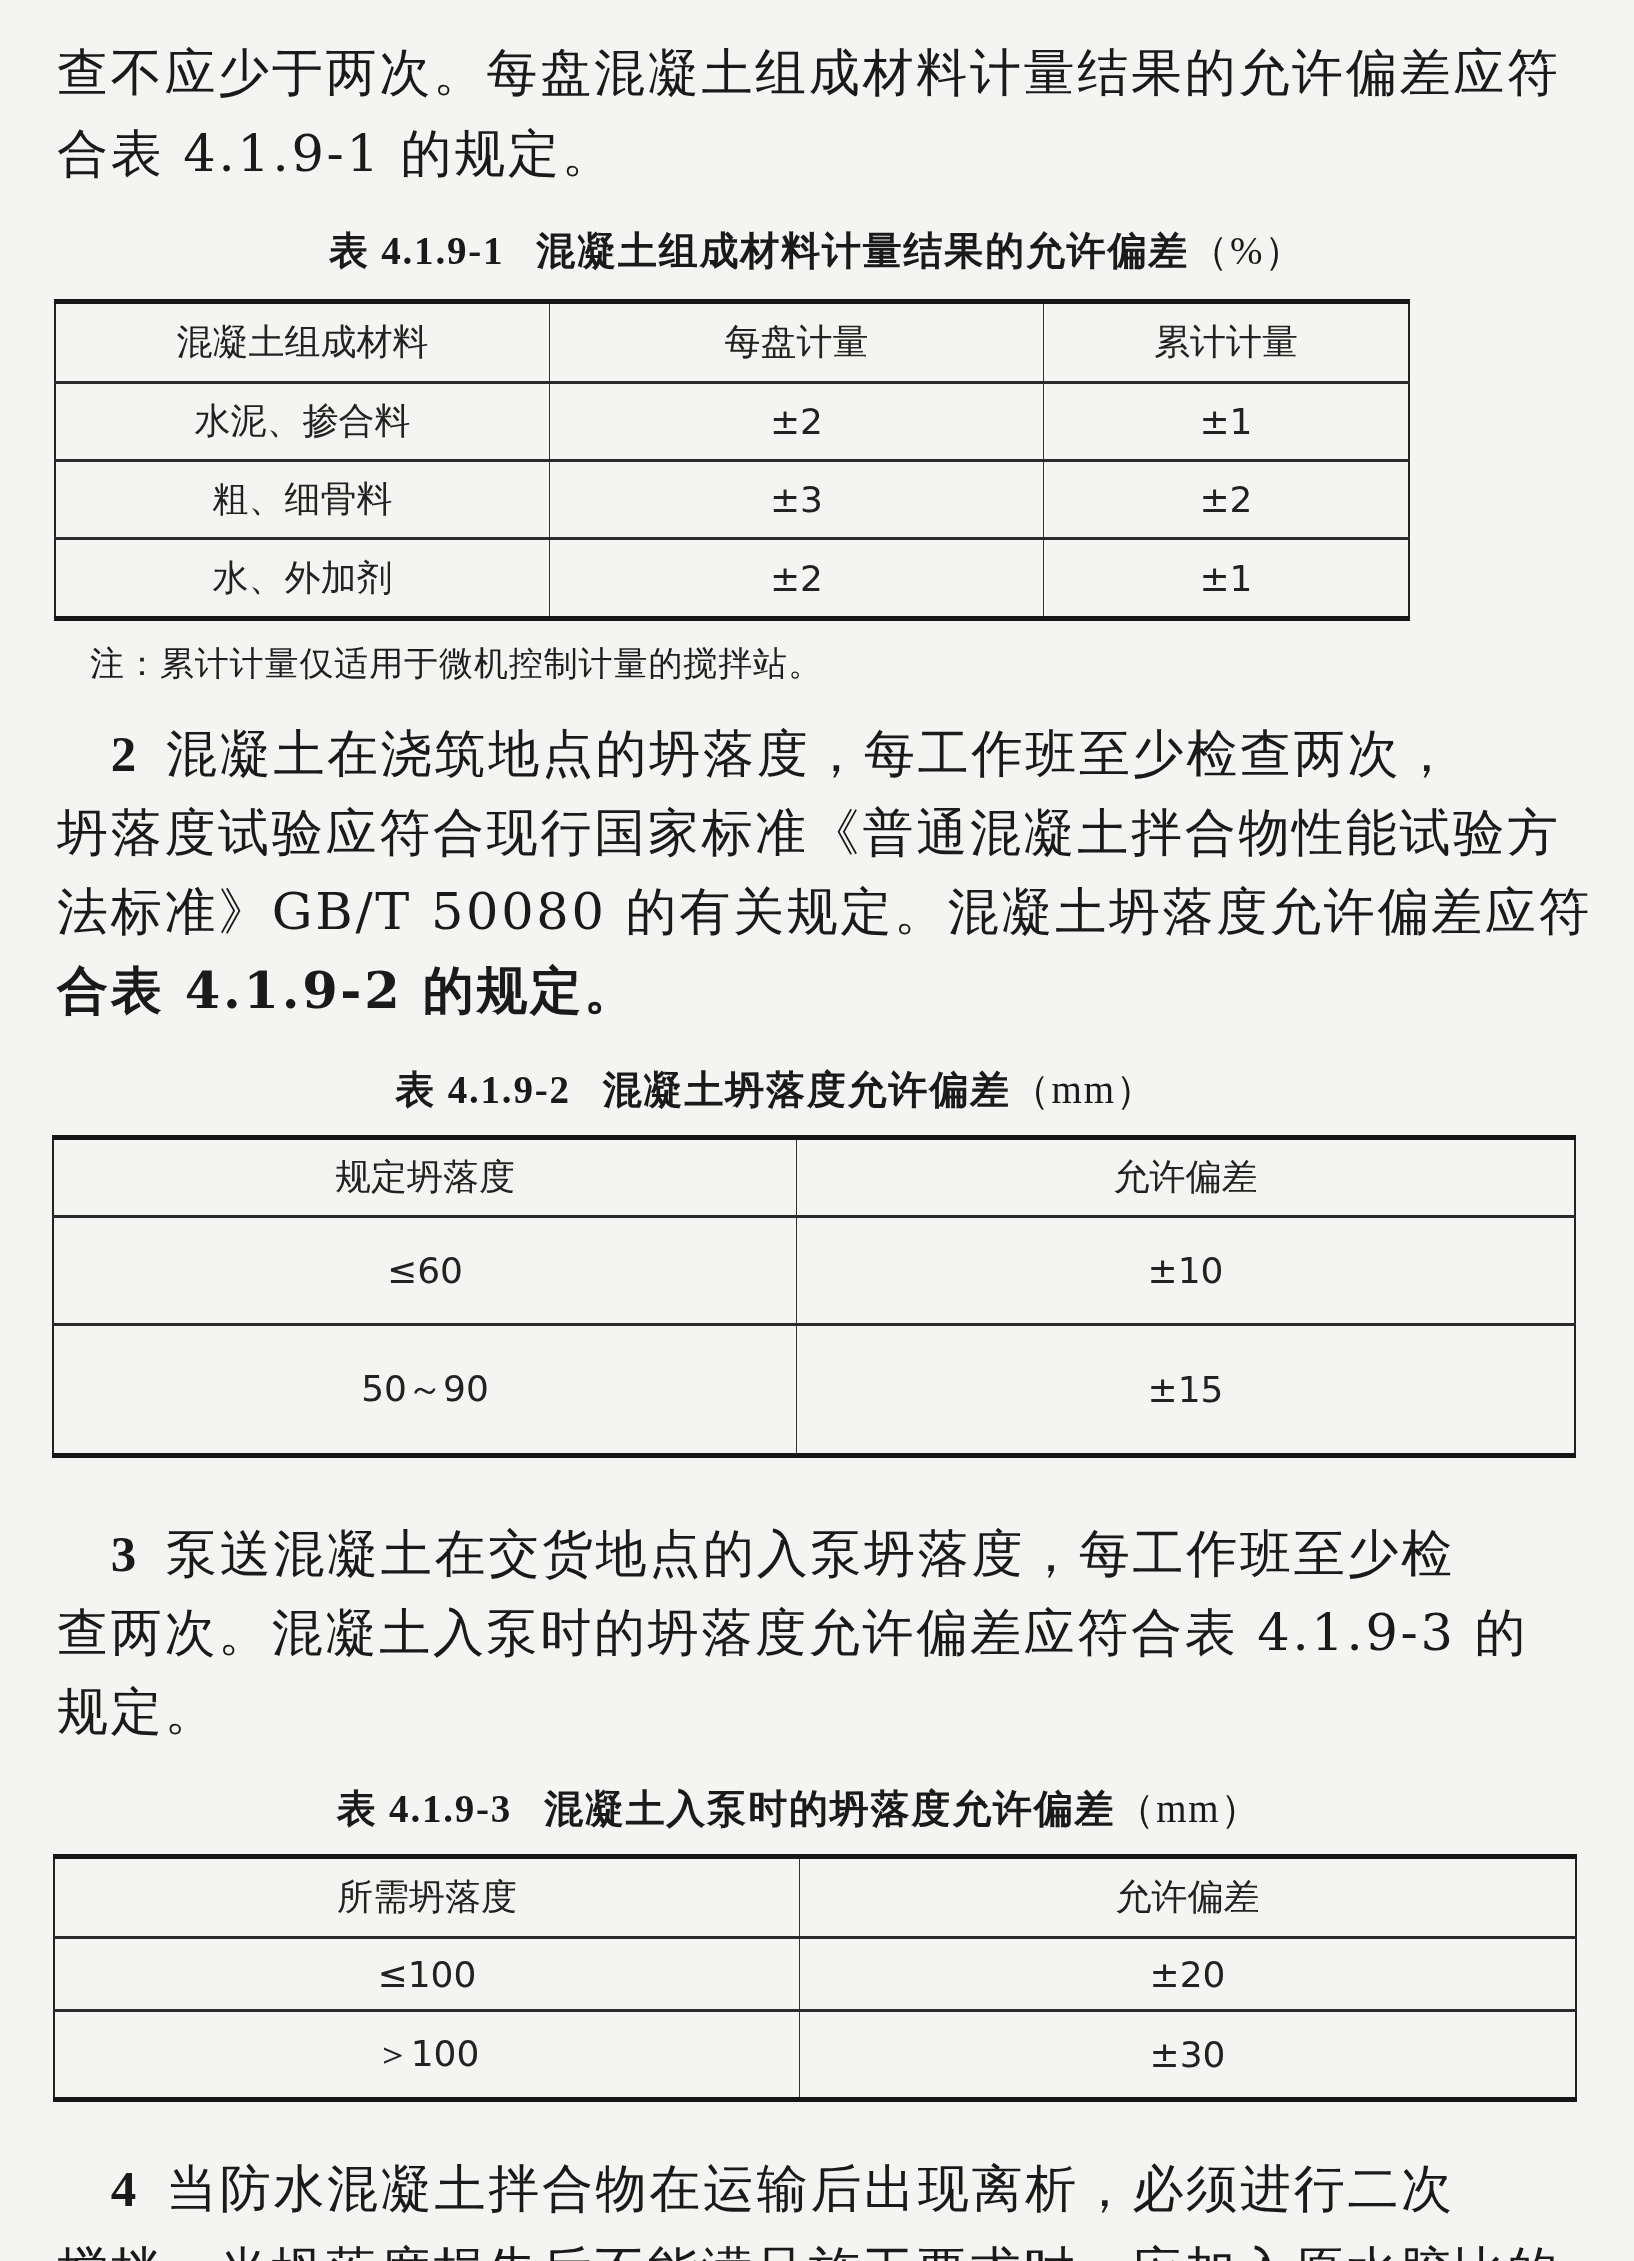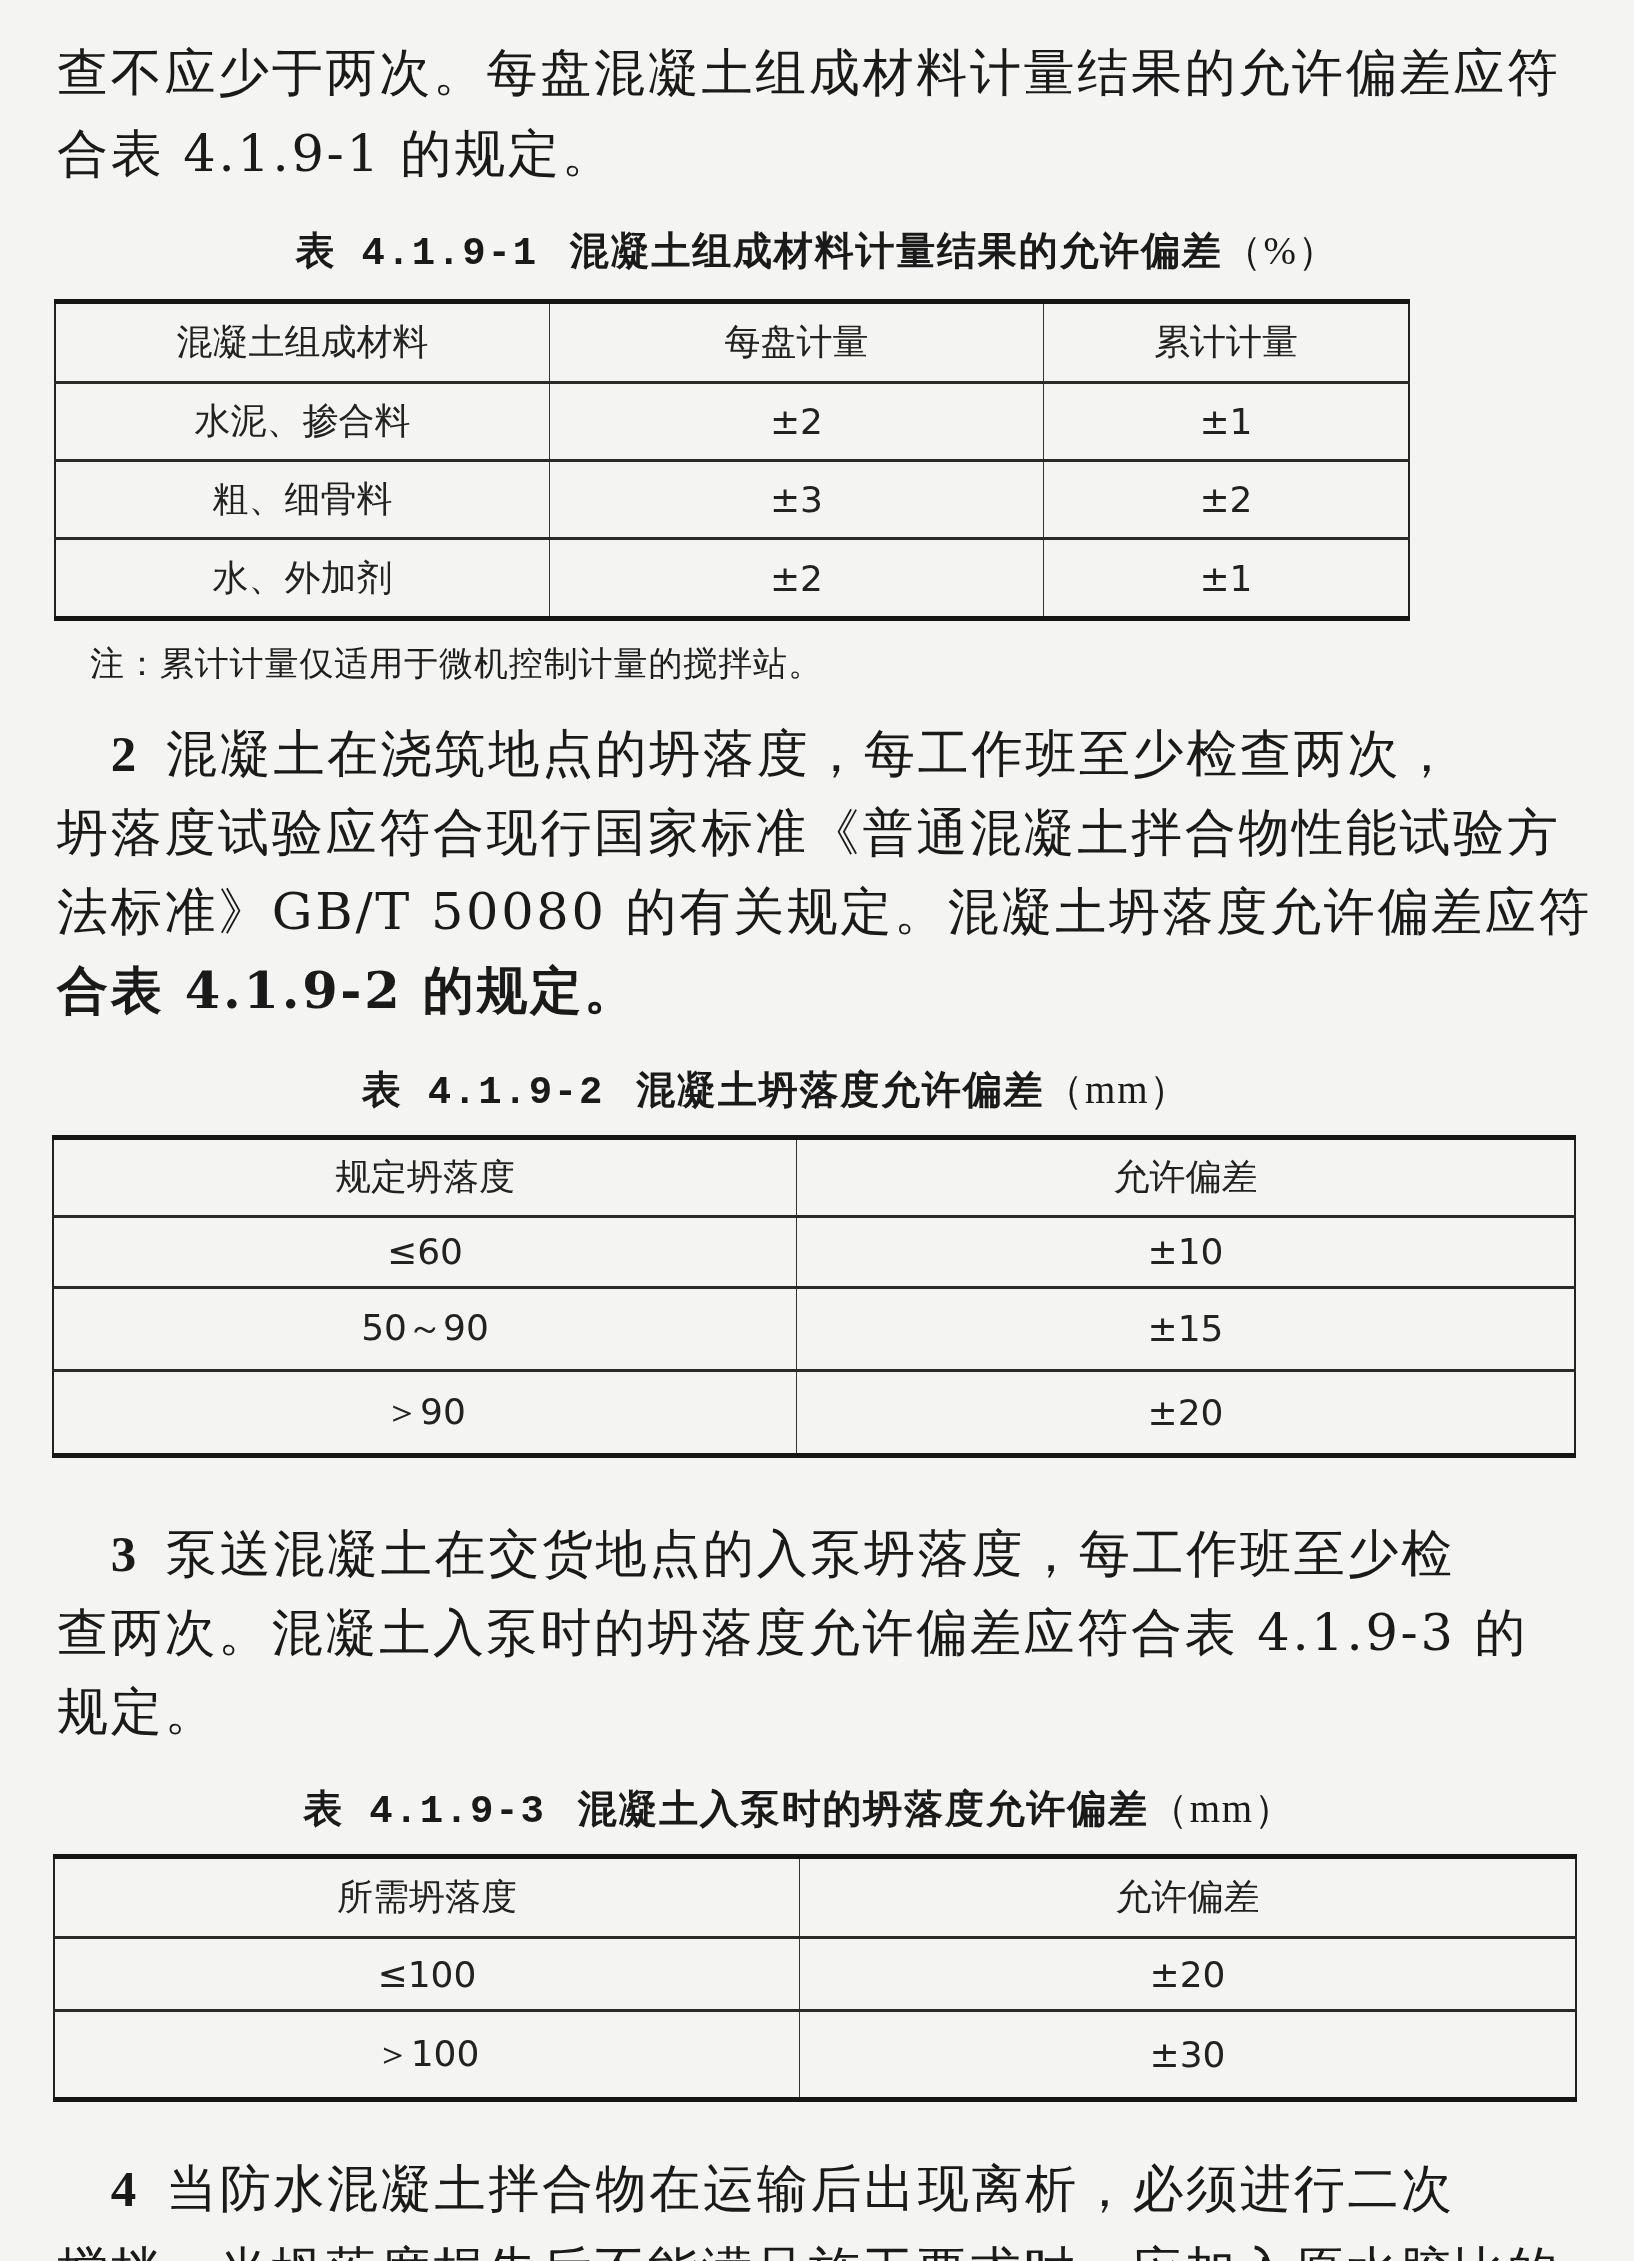--- a/index.html
+++ b/index.html
@@ -12,21 +12,21 @@
   .line {
     position:absolute; left:57px; white-space:nowrap;
     font-size:51px; line-height:59px; letter-spacing:2.7px;
   }
   .num { font-family:"Liberation Serif",serif; font-weight:bold; display:inline-block; width:109px; text-align:right; padding-right:27px; box-sizing:border-box; }
   .tcap {
     position:absolute; left:0; width:1634px; text-align:center;
     font-family:"DejaVu Sans","Liberation Sans",sans-serif; font-weight:bold;
     font-size:39px; line-height:50px; letter-spacing:1.8px; color:#1a1a1a;
   }
-  .tcap .tno { margin-right:32px; font-family:Liberation Mono, monospace; }
+  .tcap .tno { margin-right:32px; font-family:Liberation Serif, serif; }
   .tcap .unit { font-weight:normal; font-family:"Liberation Serif",serif; }
   table.spec {
     position:absolute; border-collapse:collapse;
     border-top:5px solid #161616; border-bottom:5px solid #161616;
     border-left:2.7px solid #222; border-right:2.7px solid #222;
     font-family:"DejaVu Sans","Liberation Sans",sans-serif;
     font-size:36px; color:#222;
   }
   table.spec td, table.spec th {
     border-top:3.2px solid #2a2a2a; border-left:1.4px solid #333;
@@ -92,24 +92,20 @@
     <th>允许偏差</th>
   </tr>
   <tr>
     <td>≤60</td>
     <td>±10</td>
   </tr>
   <tr>
     <td>50～90</td>
     <td>±15</td>
   </tr>
-  <tr>
-    <td>＞90</td>
-    <td>±20</td>
-  </tr>
 </tbody>
   </table>
 
 <div class="line" style="top:1524px;">
   <span class="num">3</span><span>泵送混凝土在交货地点的入泵坍落度，每工作班至少检</span>
 </div>
 <div class="line" style="top:1603px;">查两次。混凝土入泵时的坍落度允许偏差应符合表 4.1.9-3 的</div>
 <div class="line" style="top:1682px;">规定。</div>
 
 <div class="tcap" style="top:1784px; left:-18px;">

